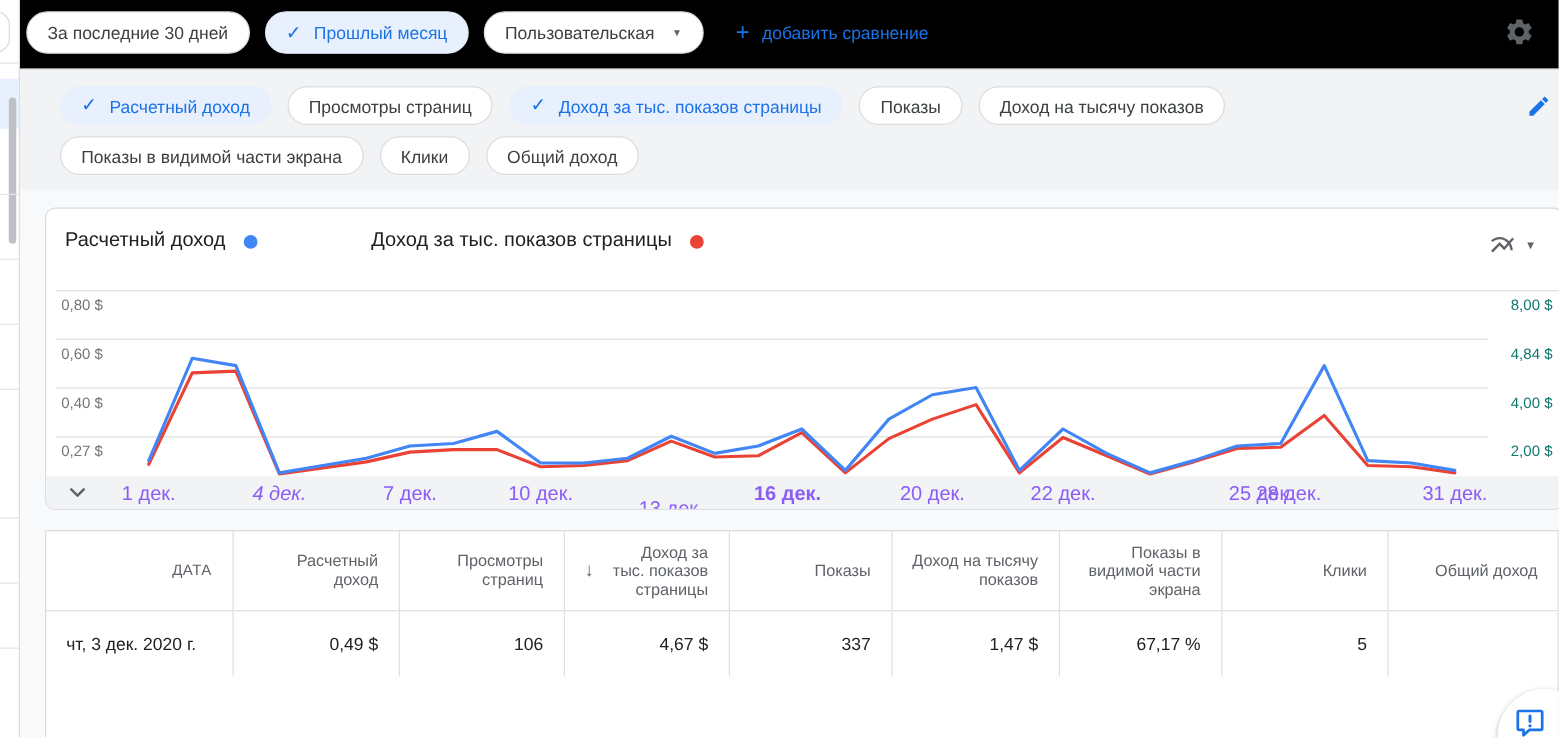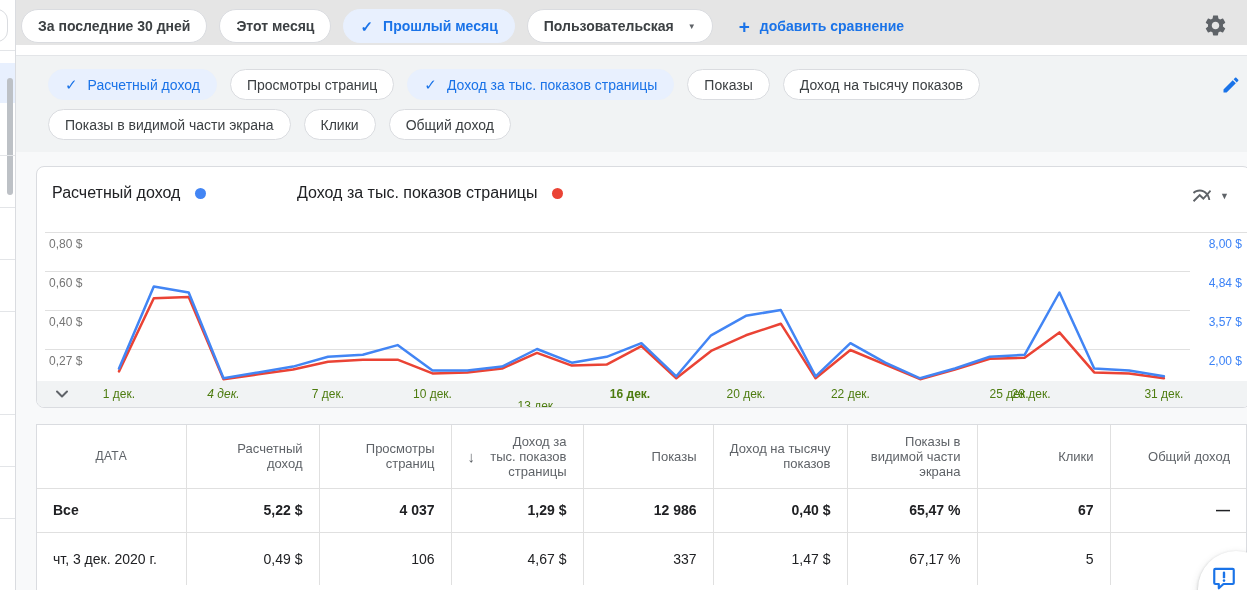--- a/index.html
+++ b/index.html
@@ -11,21 +11,21 @@
   
   .left-sliver { position:absolute; left:0; top:0; width:16px; height:590px;
     background:#fff; border-right:1px solid #dadce0; z-index:5; }
   .sliver-chip-frag { position:absolute; left:-14px; top:9px; width:22px; height:33px;
     background:#fff; border:1px solid #dadce0; border-radius:17px; }
   .sliver-div { position:absolute; left:0; width:15px; height:1px; background:#e3e5e8; }
   .sliver-hl { position:absolute; left:0; top:63px; width:15px; height:40px; background:#e8f0fe; }
   .sliver-scrollbar { position:absolute; left:7px; top:78px; width:6px; height:117px;
     background:#bdc1c6; border-radius:3px; }
   
-  .topbar { position:absolute; left:16px; top:0; width:1231px; height:45px; background:#e5e5e5;font-weight:bold; }
+  .topbar { position:absolute; left:16px; top:0; width:1231px; height:55px; background:#000000; }
   .topbar-chips { position:absolute; left:5px; top:9px; display:flex; gap:12px; align-items:center; }
   .chip { display:inline-flex; align-items:center; gap:10px; height:34px; padding:0 16px;
     border:1px solid #dadce0; border-radius:17px; background:#fff;
     font-size:14px; color:#3c4043; cursor:pointer; white-space:nowrap; }
   .chip.selected { background:#e8f0fe; border-color:#e8f0fe; color:#1a73e8; }
   .chip .check { color:#1a73e8; font-size:15px; line-height:1; }
   .chip .caret { font-size:8px; color:#5f6368; margin-left:4px; }
   .add-comparison { display:inline-flex; align-items:center; gap:10px; margin-left:14px;
     color:#1a73e8; font-size:14px; cursor:pointer; }
   .add-comparison .plus { font-size:19px; line-height:1; }
@@ -46,34 +46,34 @@
     background:#fff; border:1px solid #dadce0; border-radius:8px; overflow:hidden; }
   .legend { position:absolute; top:17px; display:flex; align-items:center; gap:15px;
     font-size:16px; color:#202124; }
   .legend .dot { width:11px; height:11px; border-radius:50%; }
   #legend1 { left:15px; } #legend2 { left:260px; }
   .chart-type-ctl { position:absolute; top:18px; right:21px; display:flex; align-items:center;
     gap:7px; cursor:pointer; }
   .chart-type-ctl .caret { font-size:9px; color:#5f6368; }
   .grid { position:absolute; left:8px; height:1px; background:#e0e0e0; width:1145px; }
   .y-label-left { position:absolute; left:12px; font-size:12px; color:#757575; }
-  .y-label-right { position:absolute; right:8px; font-size:12px; color:#3b82f6; }
+  .y-label-right { position:absolute; right:8px; font-size:12px; color:#0f766e; }
   #chart-svg { position:absolute; left:0; top:0; }
   .x-strip { position:absolute; left:0; right:0; bottom:0; height:26px; background:#f1f3f4; }
   .x-strip .chev { position:absolute; left:16px; top:4px; cursor:pointer; }
-  .x-tick { position:absolute; top:6px; transform:translateX(-50%); font-size:12px; color:#4d7c0f; white-space:nowrap; }
+  .x-tick { position:absolute; top:6px; transform:translateX(-50%); font-size:16px; color:#8b5cf6; white-space:nowrap; }
   
   .table-card { position:absolute; left:20px; top:272px; width:1211px; height:166px;
     background:#fff; border:1px solid #dadce0; border-bottom:none; }
   table { border-collapse:collapse; width:100%; table-layout:fixed; }
   th, td { border-left:1px solid #e0e0e0; padding:8px 16px; overflow:hidden; }
   th:first-child, td:first-child { border-left:none; }
   thead th { height:63px; vertical-align:middle; font-weight:normal; color:#5f6368;
     font-size:13px; text-align:right; border-bottom:1px solid #e0e0e0; cursor:pointer; }
-  thead th.c0 { text-align:center; font-size:12px; letter-spacing:.4px; }
+  thead th.c0 { text-align:right; font-size:12px; letter-spacing:.4px; }
   tbody td { font-size:14px; color:#202124; text-align:right; }
   tbody td:first-child { text-align:left; }
   tr.total td { font-weight:bold; border-bottom:1px solid #e0e0e0; height:44px; }
   tr.day td { height:53px; }
   .th-flex { display:flex; align-items:center; gap:10px; }
   .th-flex .sort { color:#5f6368; font-size:15px; flex:0 0 auto; }
   .th-flex .txt { flex:1; text-align:right; }
   
   .fab { position:absolute; left:1198px; top:551px; width:76px; height:76px; border-radius:50%;
     background:#fff; box-shadow:0 1px 3px rgba(60,64,67,.3), 0 3px 8px rgba(60,64,67,.15);
@@ -95,23 +95,20 @@
   <div class="sliver-div" style="top:414px"></div>
   <div class="sliver-div" style="top:466px"></div>
   <div class="sliver-div" style="top:518px"></div>
 </div>
 
 <div class="topbar">
   <div class="topbar-chips">
     <div class="chip">
       <span>За последние 30 дней</span>
     </div>
-    <div class="chip">
-      <span>Этот месяц</span>
-    </div>
     <div class="chip selected">
       <span class="check">✓</span>
       <span>Прошлый месяц</span>
     </div>
     <div class="chip">
       <span>Пользовательская</span>
       <span class="caret">▼</span>
     </div>
     <div class="add-comparison">
       <span class="plus">+</span>
@@ -185,21 +182,21 @@
     <div class="grid" style="top:104px;"></div>
     <div class="grid" style="top:143px;"></div>
     <div class="grid" style="top:182px;"></div>
 
     <span class="y-label-left" style="top:70px">0,80 $</span>
     <span class="y-label-left" style="top:109px">0,60 $</span>
     <span class="y-label-left" style="top:148px">0,40 $</span>
     <span class="y-label-left" style="top:187px">0,27 $</span>
     <span class="y-label-right" style="top:70px">8,00 $</span>
     <span class="y-label-right" style="top:109px">4,84 $</span>
-    <span class="y-label-right" style="top:148px">3,57 $</span>
+    <span class="y-label-right" style="top:148px">4,00 $</span>
     <span class="y-label-right" style="top:187px">2,00 $</span>
 
     <svg id="chart-svg" width="1215" height="242" viewBox="0 0 1215 242">
         <polyline points="82.0,204.4 116.8,131.3 151.7,129.9 186.5,212.2 221.3,207.3 256.1,202.5 291.0,194.7 325.8,192.7 360.6,192.7 395.5,206.4 430.3,205.4 465.1,201.5 500.0,185.9 534.8,198.6 569.6,197.6 604.4,179.1 639.3,211.3 674.1,183.9 708.9,168.3 743.8,156.7 778.6,211.3 813.4,183.0 848.3,197.6 883.1,212.2 917.9,202.5 952.8,191.8 987.6,190.8 1022.4,165.4 1057.2,205.4 1092.1,206.4 1126.9,211.3" fill="none" stroke="#ea4335" stroke-width="2.5" stroke-linejoin="round" stroke-linecap="round"></polyline>
         <polyline points="82.0,201.5 116.8,119.6 151.7,125.5 186.5,211.3 221.3,205.4 256.1,199.6 291.0,189.8 325.8,187.8 360.6,178.1 395.5,203.4 430.3,203.4 465.1,199.6 500.0,182.0 534.8,195.7 569.6,189.8 604.4,176.2 639.3,209.3 674.1,168.3 708.9,148.8 743.8,143.0 778.6,209.3 813.4,176.2 848.3,195.7 883.1,211.3 917.9,201.5 952.8,189.8 987.6,187.8 1022.4,125.5 1057.2,201.5 1092.1,203.4 1126.9,209.3" fill="none" stroke="#4285f4" stroke-width="2.5" stroke-linejoin="round" stroke-linecap="round"></polyline>
       </svg>
 
     <div class="x-strip">
       <span class="chev">
         <svg width="18" height="18" viewBox="0 0 18 18">
@@ -247,31 +244,20 @@
             </div>
           </th>
           <th>Показы</th>
           <th>Доход на тысячу показов</th>
           <th>Показы в видимой части экрана</th>
           <th>Клики</th>
           <th>Общий доход</th>
         </tr>
       </thead>
       <tbody>
-        <tr class="total">
-          <td>Все</td>
-          <td>5,22 $</td>
-          <td>4 037</td>
-          <td>1,29 $</td>
-          <td>12 986</td>
-          <td>0,40 $</td>
-          <td>65,47 %</td>
-          <td>67</td>
-          <td>—</td>
-        </tr>
         <tr class="day">
           <td>чт, 3 дек. 2020 г.</td>
           <td>0,49 $</td>
           <td>106</td>
           <td>4,67 $</td>
           <td>337</td>
           <td>1,47 $</td>
           <td>67,17 %</td>
           <td>5</td>
           <td></td>

